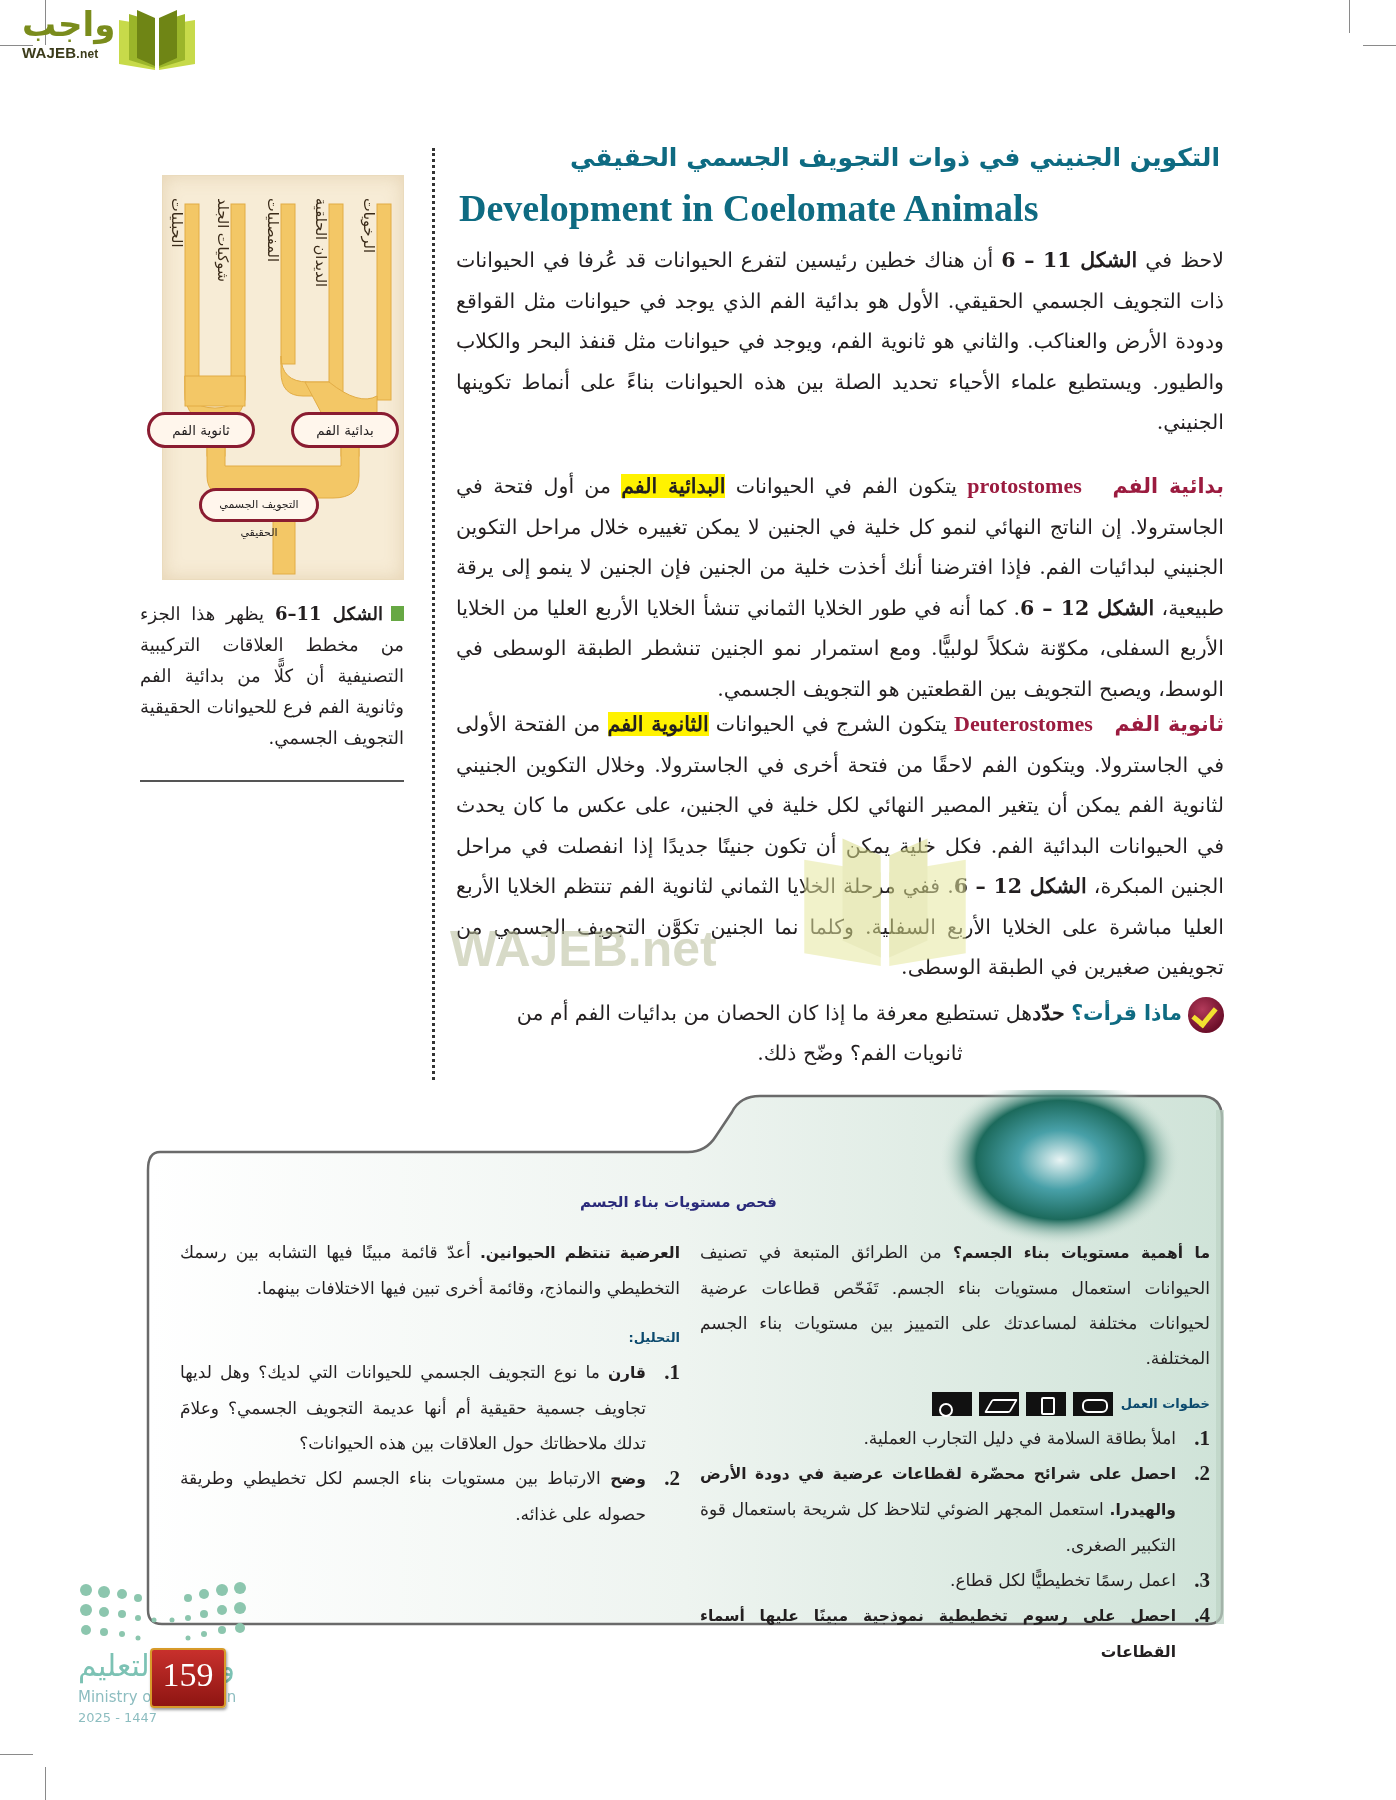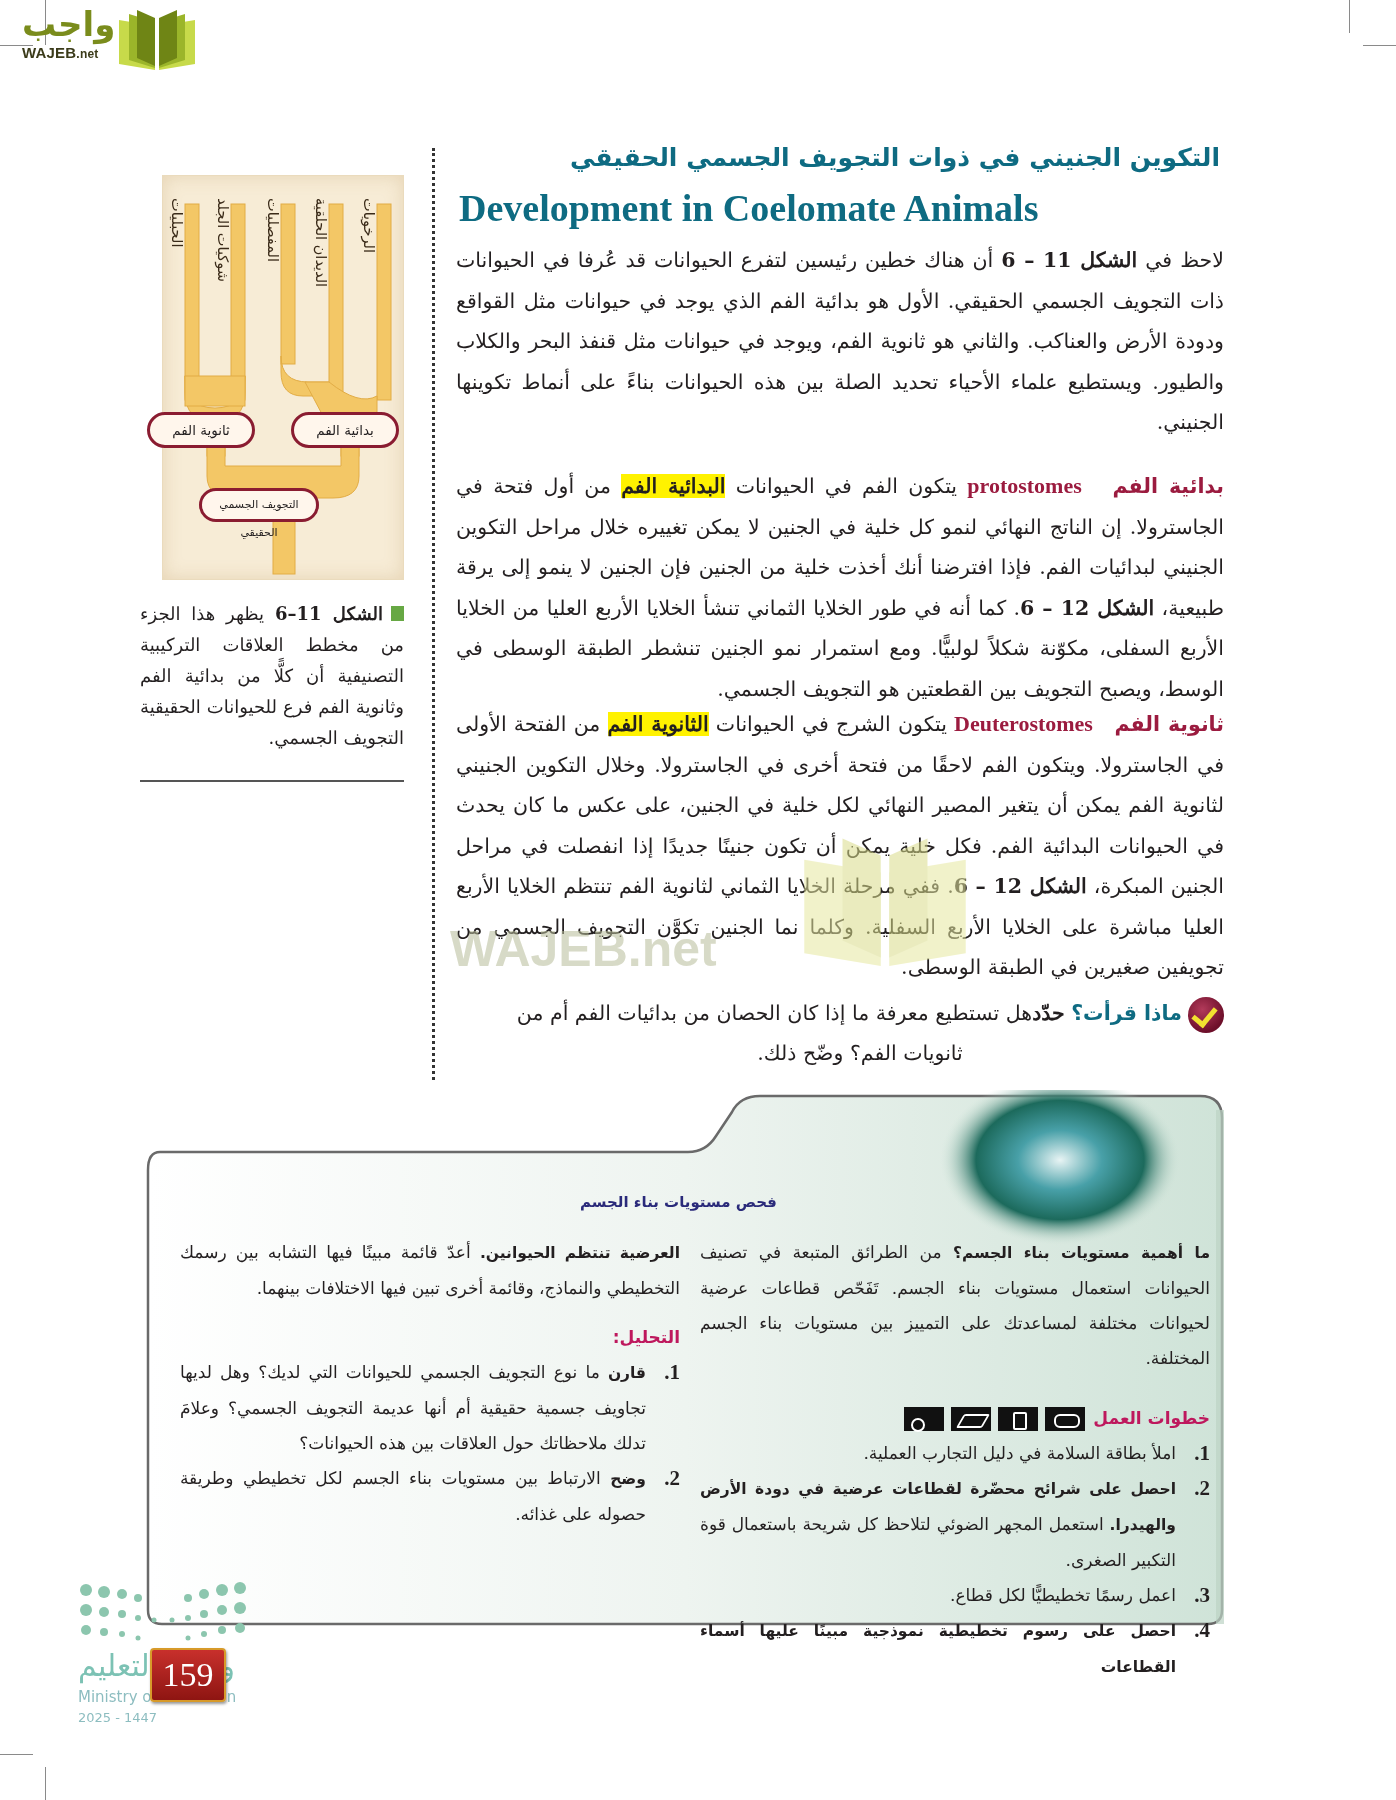--- a/index.html
+++ b/index.html
@@ -57,39 +57,39 @@
 
   
   .lab { position: absolute; left: 140px; top: 1090px; width: 1088px; height: 542px; }
   .lab-bg { position: absolute; left: 0; top: 0; }
   .lab-title { position: absolute; right: 58px; top: 14px; font-family: "DejaVu Sans", sans-serif; font-weight: bold; font-size: 58px; direction: rtl; color: #f2b53a; -webkit-text-stroke: 1.5px #a0661a; text-shadow: 2px 3px 2px rgba(60,40,10,0.5); letter-spacing: 1px; }
   .lab-subtitle { position: absolute; left: 440px; top: 103px; font-family: "DejaVu Sans", sans-serif; font-weight: bold; font-size: 15px; color: #2a2a7a; direction: rtl; }
   .lab-col { position: absolute; direction: rtl; text-align: justify; text-align-last: right; font-family: "DejaVu Serif", serif; font-size: 17px; line-height: 35px; color: #231f20; }
   .lab-right { left: 560px; top: 145px; width: 510px; }
   .lab-left { left: 40px; top: 145px; width: 500px; }
   .lab-b { font-family: "DejaVu Sans", sans-serif; font-weight: bold; font-size: 15.5px; }
-  .lab-sec { font-family: "DejaVu Sans", sans-serif; font-weight: bold; font-size: 17px; color: #be185d; }
-  .steps-head { display: flex; flex-direction: row; align-items: center; gap: 8px; margin-top: 25px; direction: rtl; }
+  .lab-sec { font-family: "DejaVu Sans", sans-serif; font-weight: bold; font-size: 13px; color: #0c4a6e; }
+  .steps-head { display: flex; flex-direction: row; align-items: center; gap: 8px; margin-top: 10px; direction: rtl; }
   .safety { display: inline-flex; gap: 7px; direction: ltr; }
   .safety span { display: inline-block; width: 40px; height: 24px; background: #111; border: 1px solid #111; position: relative; }
   .safety span::after { content: ""; position: absolute; left: 8px; top: 6px; width: 22px; height: 10px; border: 2px solid #fff; border-radius: 6px; }
   .safety span.s2::after { border-radius: 2px; width: 10px; left: 14px; height: 14px; top: 4px; }
   .safety span.s3::after { transform: skewX(-30deg); border-radius: 2px; }
   .safety span.s4::after { border-radius: 50%; width: 10px; height: 10px; left: 6px; top: 10px; }
   ol.steps { list-style: none; }
   ol.steps li { position: relative; padding-right: 34px; }
   ol.steps li .num { position: absolute; right: 0; top: 0; font-family: "Liberation Serif", serif; font-weight: bold; font-size: 21px; }
 
   
   .moe { position: absolute; left: 70px; top: 1568px; width: 180px; height: 170px; }
   .moe-dots { position: absolute; left: 8px; top: 12px; }
   .moe-ar { position: absolute; left: 8px; top: 80px; font-family: "DejaVu Sans", sans-serif; font-size: 30px; color: #7cc2b4; direction: rtl; }
   .moe-en { position: absolute; left: 8px; top: 120px; font-family: "DejaVu Sans", sans-serif; font-size: 15px; color: #8dbdc0; }
   .moe-year { position: absolute; left: 8px; top: 142px; font-family: "DejaVu Sans", sans-serif; font-size: 13px; color: #8dbdc0; }
-  .page-badge { position: absolute; left: 150px; top: 1648px; width: 76px; height: 54px; background: linear-gradient(#c8302c, #8e1512); border: 2px solid #d79a2a; border-radius: 4px; box-shadow: 1px 2px 3px rgba(0,0,0,0.4); color: #fff; font-family: "Liberation Serif", serif; font-size: 34px; text-align: center; line-height: 50px; }
+  .page-badge { position: absolute; left: 150px; top: 1648px; width: 76px; height: 60px; background: linear-gradient(#c8302c, #8e1512); border: 2px solid #d79a2a; border-radius: 4px; box-shadow: 1px 2px 3px rgba(0,0,0,0.4); color: #fff; font-family: "Liberation Serif", serif; font-size: 34px; text-align: center; line-height: 50px; }
 </style>
 </head>
 <body>
 
 <div class="crop" style="left:45px;top:0;width:1px;height:45px;"></div>
 <div class="crop" style="left:0;top:45px;width:33px;height:1px;"></div>
 <div class="crop" style="left:1349px;top:0;width:1px;height:33px;"></div>
 <div class="crop" style="left:1363px;top:45px;width:33px;height:1px;"></div>
 <div class="crop" style="left:0;top:1754px;width:33px;height:1px;"></div>
 <div class="crop" style="left:45px;top:1767px;width:1px;height:33px;"></div>

